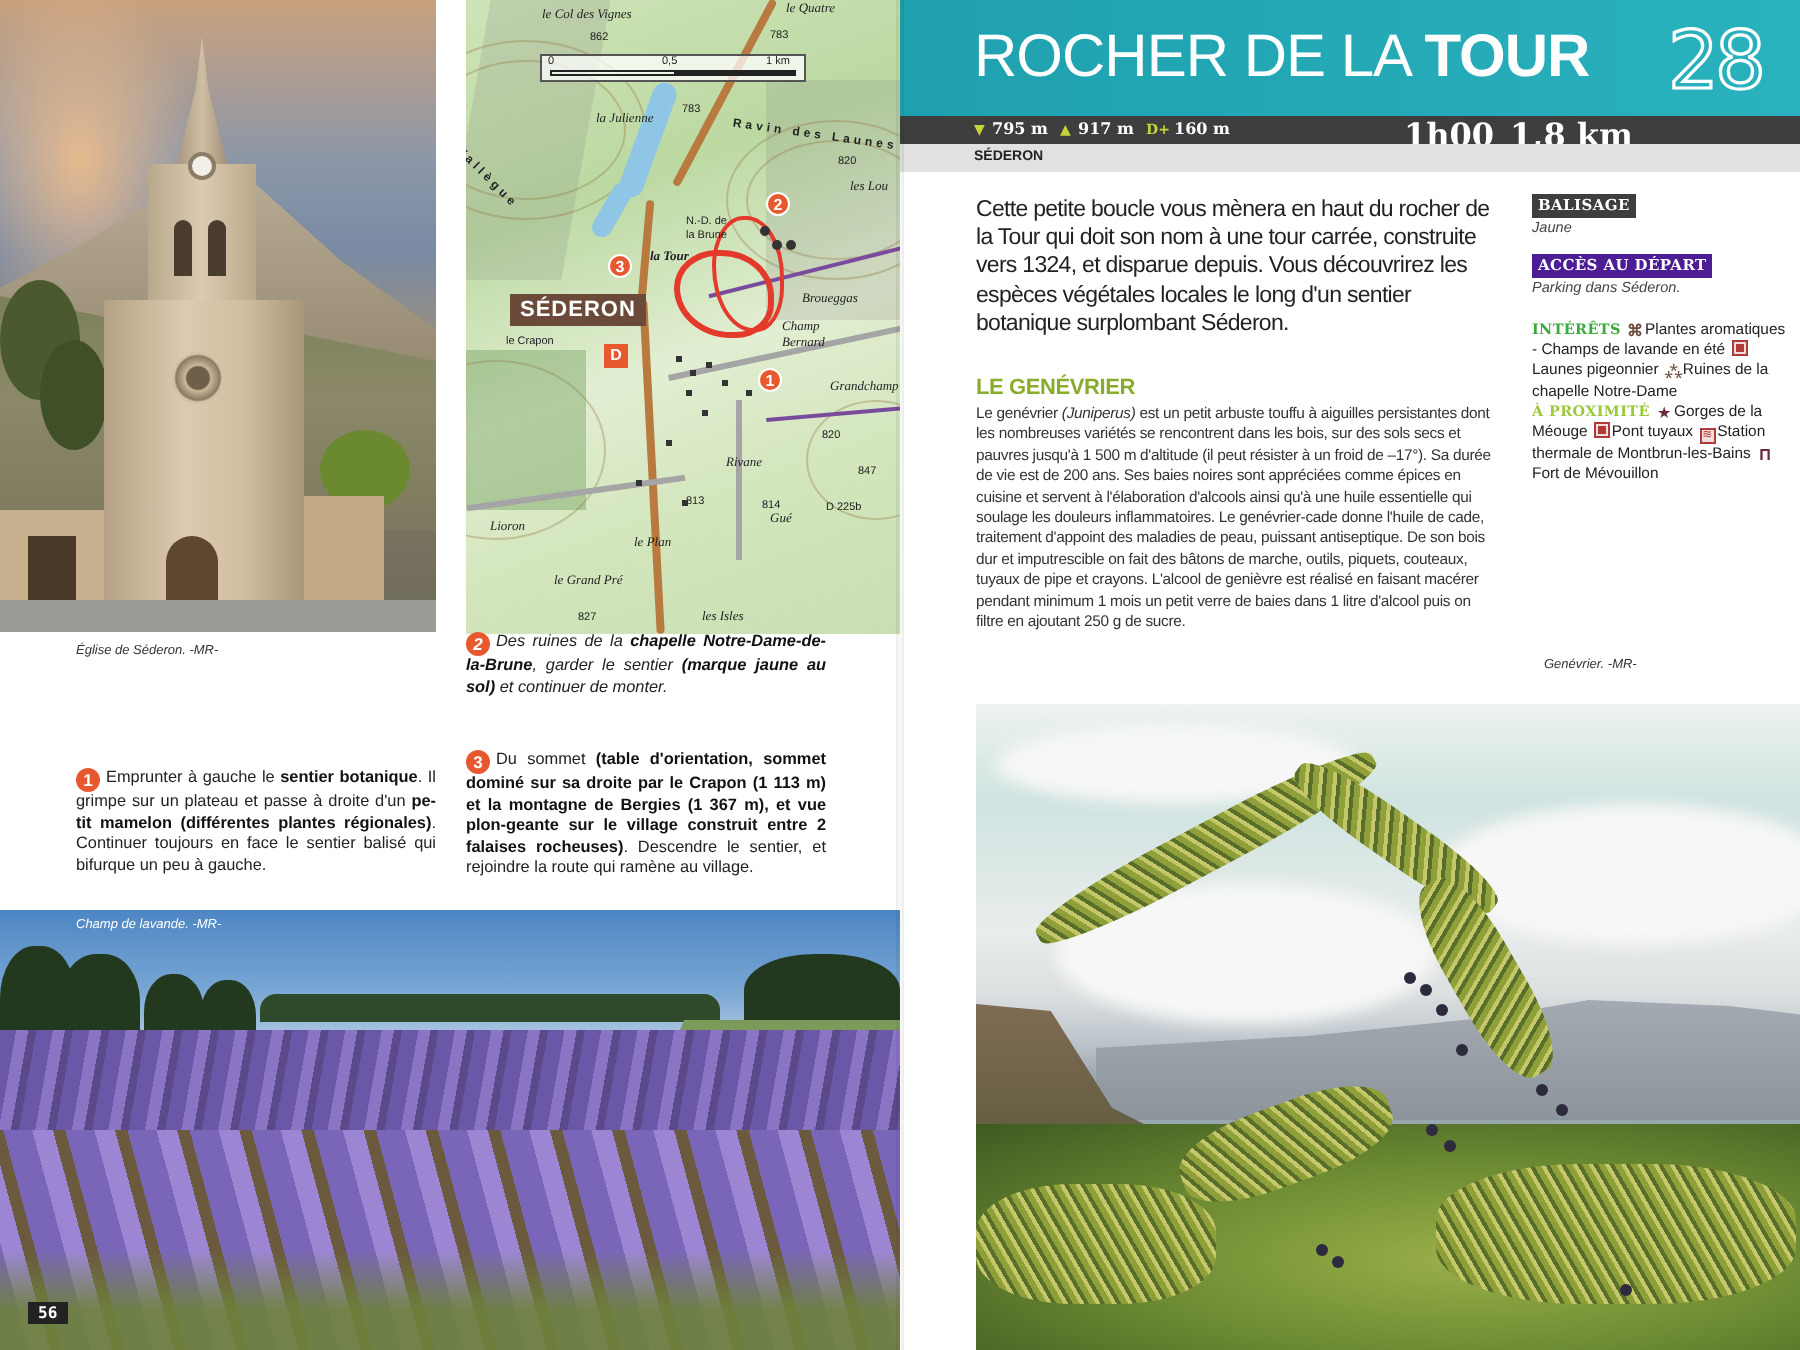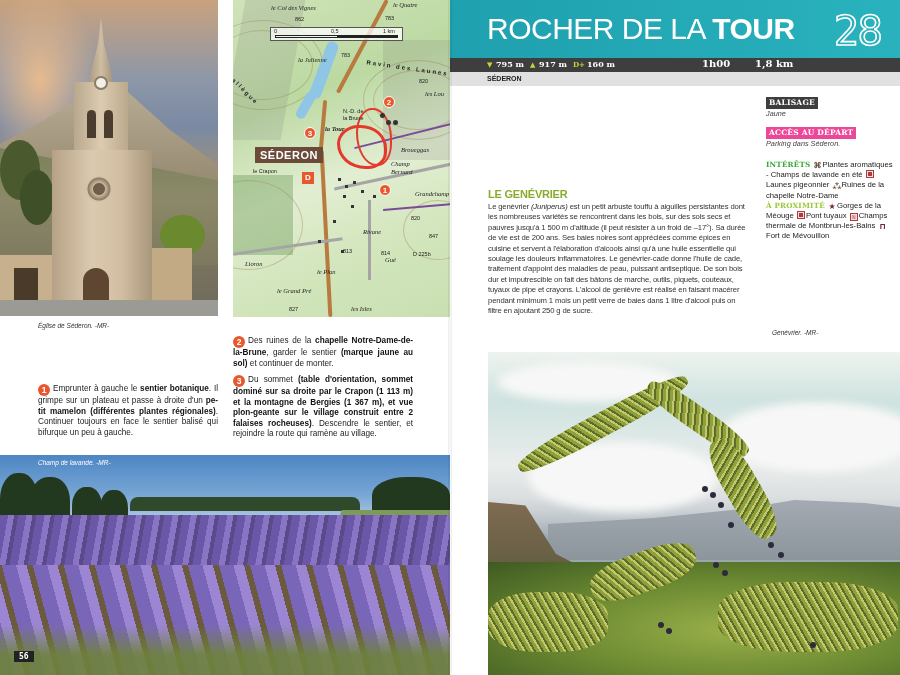--- a/index.html
+++ b/index.html
@@ -84,35 +84,35 @@
 
   
   .header { position: absolute; left: 0; top: 0; width: 450px; height: 58px; background: linear-gradient(90deg, #1fa0ae, #29b2bd); }
   .header .title { position: absolute; left: 37px; top: 12px; color: #fff; font-size: 30px; letter-spacing: -0.5px; font-weight: normal; white-space: nowrap; }
   .header .title .bold { font-weight: bold; }
   .header .num { position: absolute; left: 384px; top: 8px; font-size: 40px; color: transparent; -webkit-text-stroke: 1.6px #fff; font-family: "DejaVu Sans", sans-serif; letter-spacing: -2px; font-weight: normal; }
   .statbar { position: absolute; left: 0; top: 58px; width: 450px; height: 14px; background: #3e3e3e; color: #fff; font-size: 8px; font-weight: bold; font-family: "DejaVu Serif", serif; white-space: nowrap; }
   .statbar span { position: absolute; top: 1px; }
   .statbar .tri { color: #c6d43a; font-size: 7px; }
   .statbar .dplus { color: #c6d43a; font-size: 7px; }
-  .statbar .big { font-size: 10px; top: 0; }
+  .statbar .big { font-size: 16px; top: 0; }
   .locbar { position: absolute; left: 0; top: 72px; width: 450px; height: 14px; background: #e1e1e1; }
   .locbar span { position: absolute; left: 37px; top: 3px; font-size: 7px; font-weight: bold; color: #222; }
 
   .intro { position: absolute; left: 38px; top: 98px; width: 262px; font-size: 11.5px; line-height: 14.2px; color: #222; font-family: "Liberation Sans Narrow", "Liberation Sans", sans-serif; letter-spacing: -0.35px; }
 
   .box-title { position: absolute; left: 38px; top: 188px; color: #8aac2e; font-weight: bold; font-size: 11px; letter-spacing: -0.2px; }
   .box-body { position: absolute; left: 38px; top: 202px; width: 262px; font-size: 7.7px; line-height: 10.4px; color: #333; letter-spacing: -0.15px; }
   .box-body i { font-style: italic; }
 
   
   .side { position: absolute; left: 316px; width: 128px; font-size: 7.7px; line-height: 10.2px; color: #222; }
   .tag { display: inline-block; color: #fff; font-family: "DejaVu Serif", serif; font-weight: bold; font-size: 7.5px; padding: 1px 3px; letter-spacing: .2px; }
   .tag.dark { background: #3e3e3e; }
-  .tag.red { background: #ec4899; }
+  .tag.red { background: #4c1d95; }
   .tag-plain { font-family: "DejaVu Serif", serif; font-weight: bold; font-size: 7.2px; letter-spacing: .2px; }
   .tag-plain.green { color: #3aaa3a; }
   .tag-plain.lime { color: #9cc83a; }
   .side .sub { font-style: italic; color: #444; font-size: 7.3px; }
   .ico { display: inline-block; width: 8px; height: 8px; vertical-align: -1px; margin: 0 1px; font-size: 8px; line-height: 8px; text-align: center; }
   .ico.sq { border: 1px solid #b03a3a; background: #f3dede; position: relative; }
   .ico.sq::after { content: ""; position: absolute; left: 1px; top: 1px; width: 4px; height: 4px; background: #b03a3a; }
   .ico.ruin { color: #6b4a3a; font-size: 8px; }
   .ico.flower { color: #6b4a3a; font-weight: bold; }
   .ico.star { color: #6b2a3a; }
@@ -238,21 +238,21 @@
     <div class="building" style="left:118px;top:205px;"></div>
     <div class="building" style="left:100px;top:220px;"></div>
     <div class="building" style="left:108px;top:250px;"></div>
     <div class="building" style="left:85px;top:240px;"></div>
     <div class="building" style="left:140px;top:195px;"></div>
   </div>
 
   <div class="step" style="left:38px;top:384px;width:180px;">
     <span class="badge-n">1</span><span>Emprunter à gauche le </span><b>sentier botanique</b><span>. Il grimpe sur un plateau et passe à droite d'un </span><b>pe-tit mamelon (différentes plantes régionales)</b><span>. Continuer toujours en face le sentier balisé qui bifurque un peu à gauche.</span>
   </div>
-  <div class="step" style="left:233px;top:336px;width:180px;">
+  <div class="step" style="left:233px;top:316px;width:180px;font-style:italic;">
     <span class="badge-n">2</span><span>Des ruines de la </span><b>chapelle Notre-Dame-de-la-Brune</b><span>, garder le sentier </span><b>(marque jaune au sol)</b><span> et continuer de monter.</span>
   </div>
   <div class="step" style="left:233px;top:375px;width:180px;">
     <span class="badge-n">3</span><span>Du sommet </span><b>(table d'orientation, sommet dominé sur sa droite par le Crapon (1 113 m) et la montagne de Bergies (1 367 m), et vue plon-geante sur le village construit entre 2 falaises rocheuses)</b><span>. Descendre le sentier, et rejoindre la route qui ramène au village.</span>
   </div>
 
   <div class="photo-lavender">
     <div class="treeline"></div>
     <div class="tree" style="left:0;top:18px;width:38px;height:58px;"></div>
     <div class="tree" style="left:30px;top:22px;width:40px;height:52px;"></div>
@@ -286,20 +286,21 @@
     <span class="dplus" style="left:123px;top:2px;">D+</span>
     <span style="left:137px;">160 m</span>
     <span class="big" style="left:252px;">1h00</span>
     <span class="big" style="left:305px;">1,8 km</span>
   </div>
 
   <div class="locbar">
     <span>SÉDERON</span>
   </div>
 
+  <p class="intro">Cette petite boucle vous mènera en haut du rocher de la Tour qui doit son nom à une tour carrée, construite vers 1324, et disparue depuis. Vous découvrirez les espèces végétales locales le long d'un sentier botanique surplombant Séderon.</p>
 
   <div class="box-title">LE GENÉVRIER</div>
   <p class="box-body"><span>Le genévrier </span><i>(Juniperus)</i><span> est un petit arbuste touffu à aiguilles persistantes dont les nombreuses variétés se rencontrent dans les bois, sur des sols secs et pauvres jusqu'à 1 500 m d'altitude (il peut résister à un froid de –17°). Sa durée de vie est de 200 ans. Ses baies noires sont appréciées comme épices en cuisine et servent à l'élaboration d'alcools ainsi qu'à une huile essentielle qui soulage les douleurs inflammatoires. Le genévrier-cade donne l'huile de cade, traitement d'appoint des maladies de peau, puissant antiseptique. De son bois dur et imputrescible on fait des bâtons de marche, outils, piquets, couteaux, tuyaux de pipe et crayons. L'alcool de genièvre est réalisé en faisant macérer pendant minimum 1 mois un petit verre de baies dans 1 litre d'alcool puis on filtre en ajoutant 250 g de sucre.</span></p>
 
   <div class="side" style="top:97px;">
     <span class="tag dark">BALISAGE</span><br>
     <span class="sub">Jaune</span>
   </div>
   <div class="side" style="top:127px;">
     <span class="tag red">ACCÈS AU DÉPART</span><br>
@@ -307,21 +308,21 @@
   </div>
   <div class="side" style="top:160px;">
     <span class="tag-plain green">INTÉRÊTS</span>
     <span class="ico flower">⌘</span><span>Plantes aromatiques - Champs de lavande en été</span>
     <span class="ico sq"></span><span>Launes pigeonnier</span>
     <span class="ico ruin">⁂</span><span>Ruines de la chapelle Notre-Dame</span>
     <br>
     <span class="tag-plain lime">À PROXIMITÉ</span>
     <span class="ico star">★</span><span>Gorges de la Méouge</span>
     <span class="ico sq"></span><span>Pont tuyaux</span>
-    <span class="ico spa">≋</span><span>Champs thermale de Montbrun-les-Bains</span>
+    <span class="ico spa">≋</span><span>Station thermale de Montbrun-les-Bains</span>
     <span class="ico fort">Π</span><span>Fort de Mévouillon</span>
   </div>
 
   <div class="folio" style="left:419px;">57</div>
 </div>
 
 <div class="cap-right">Genévrier. -MR-</div>
 
 <div class="photo-juniper">
   <div class="cloud" style="left:10px;top:10px;width:180px;height:40px;"></div>

